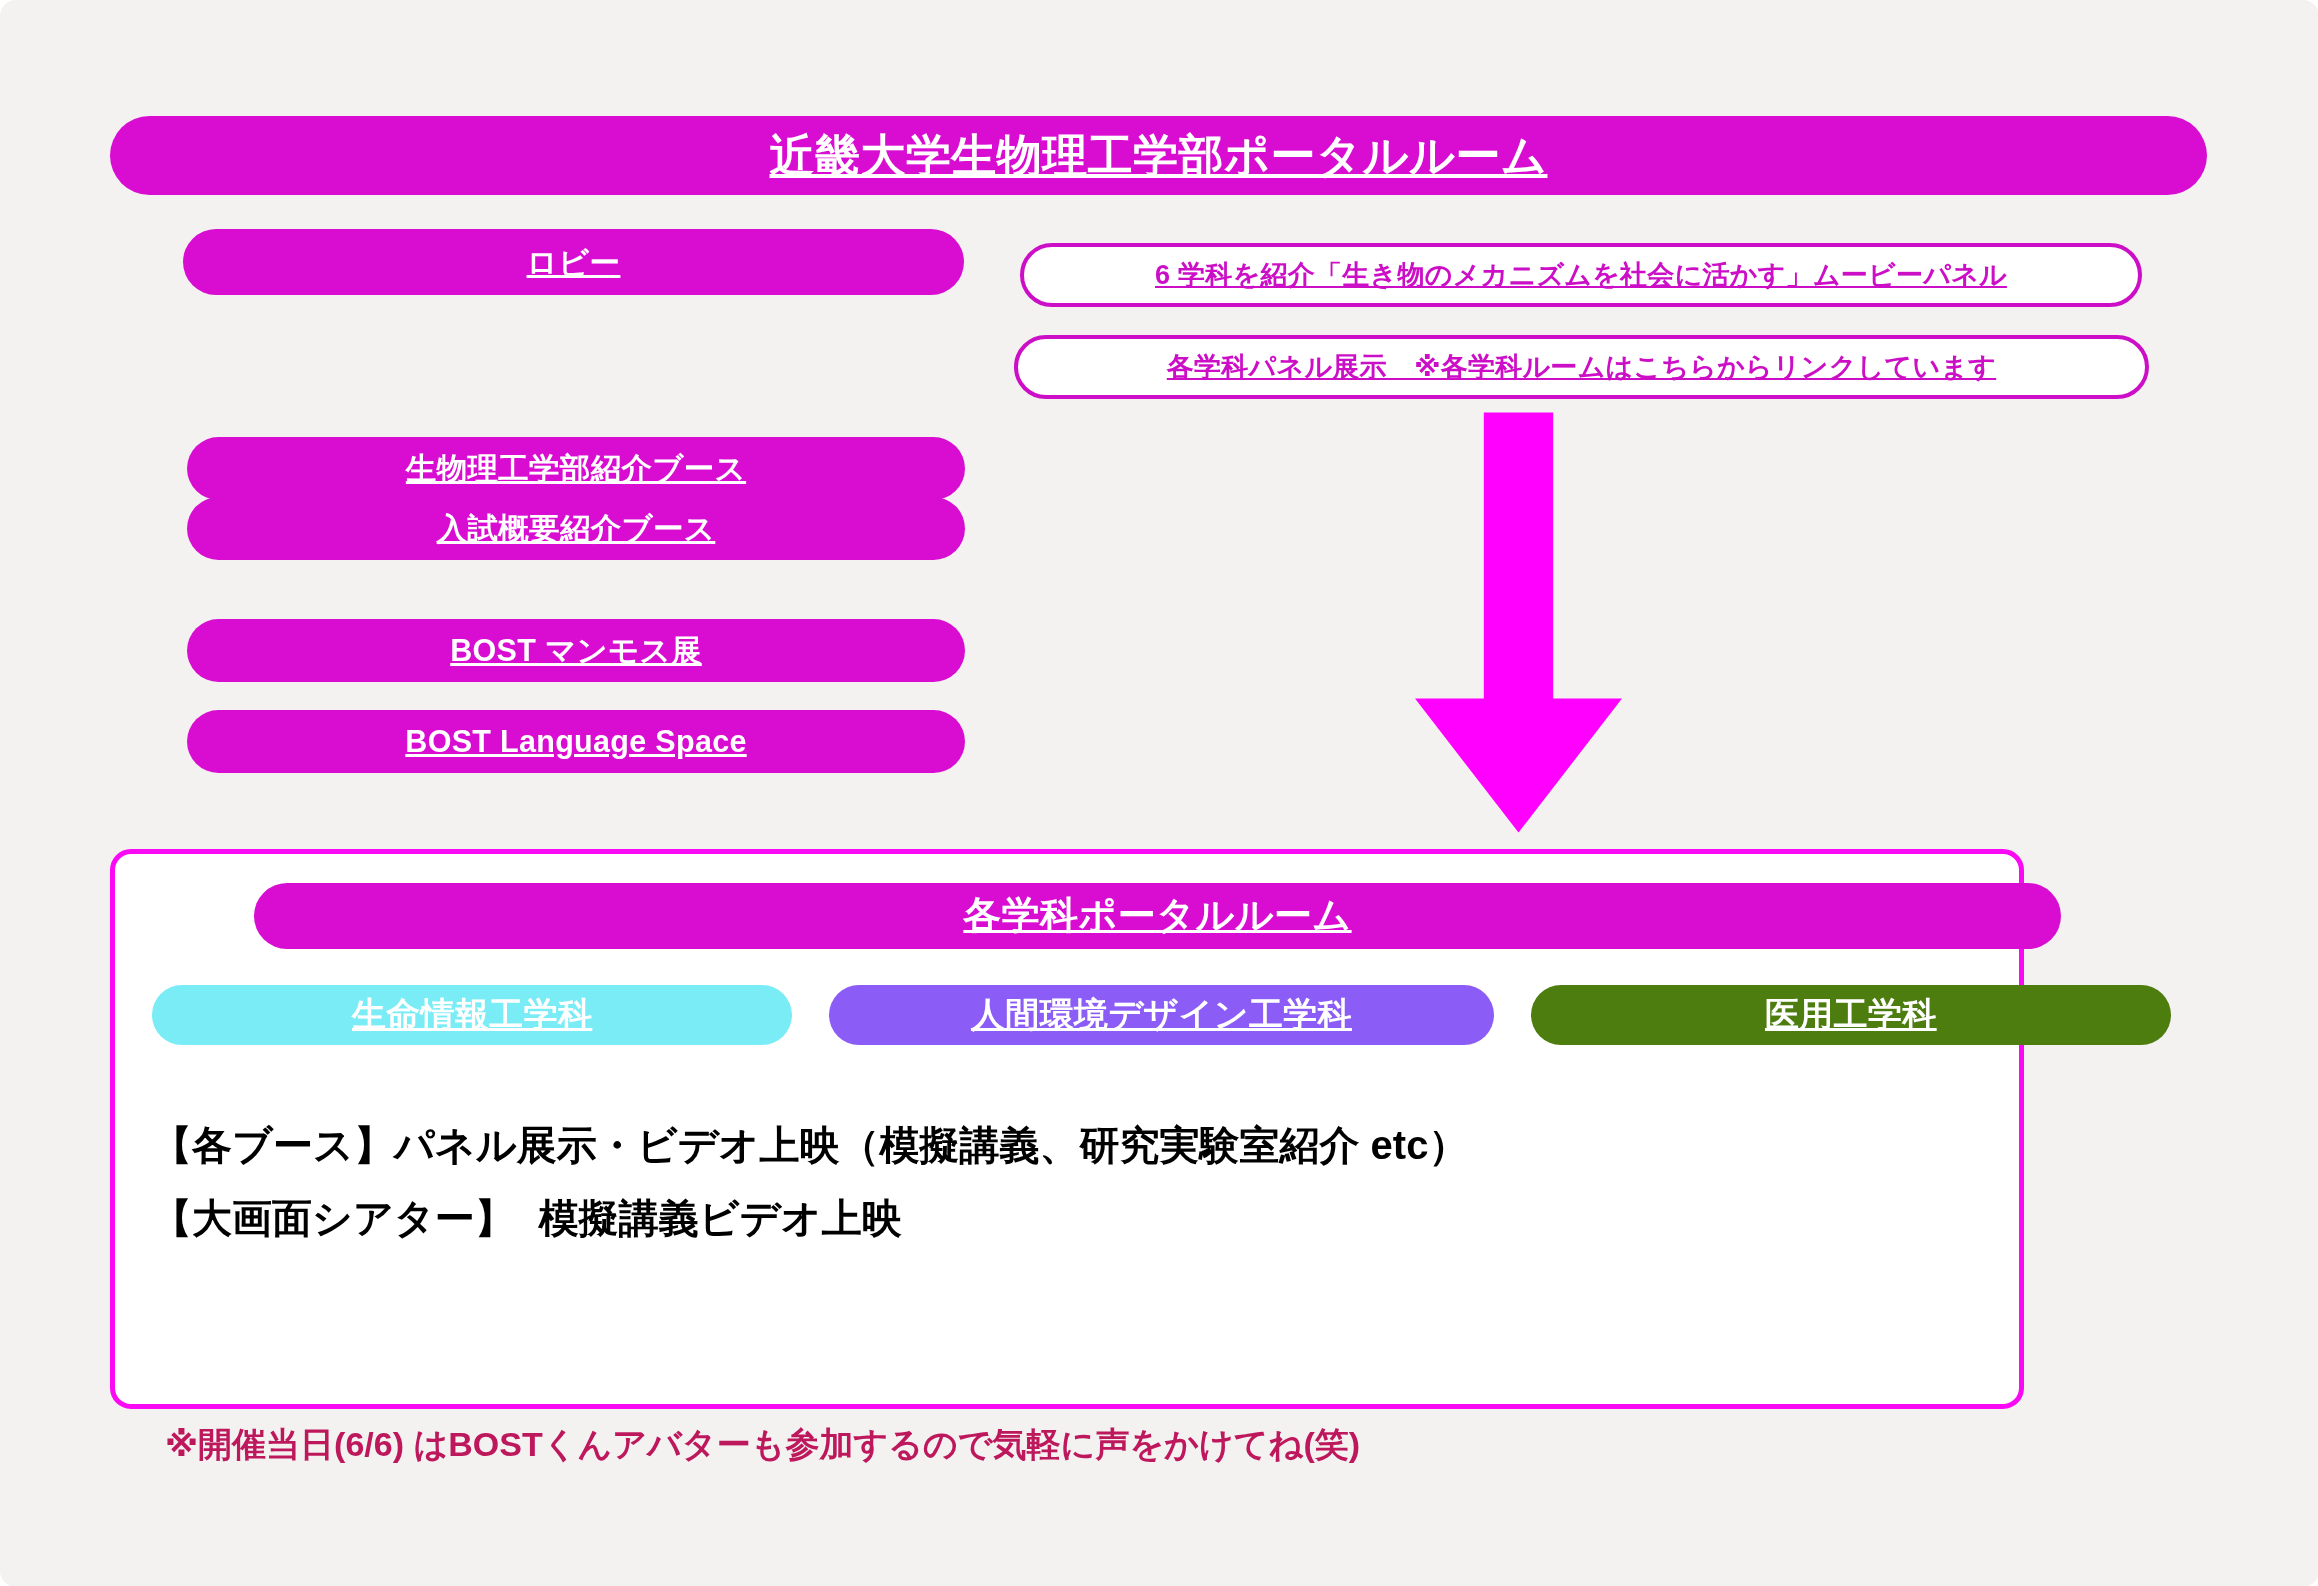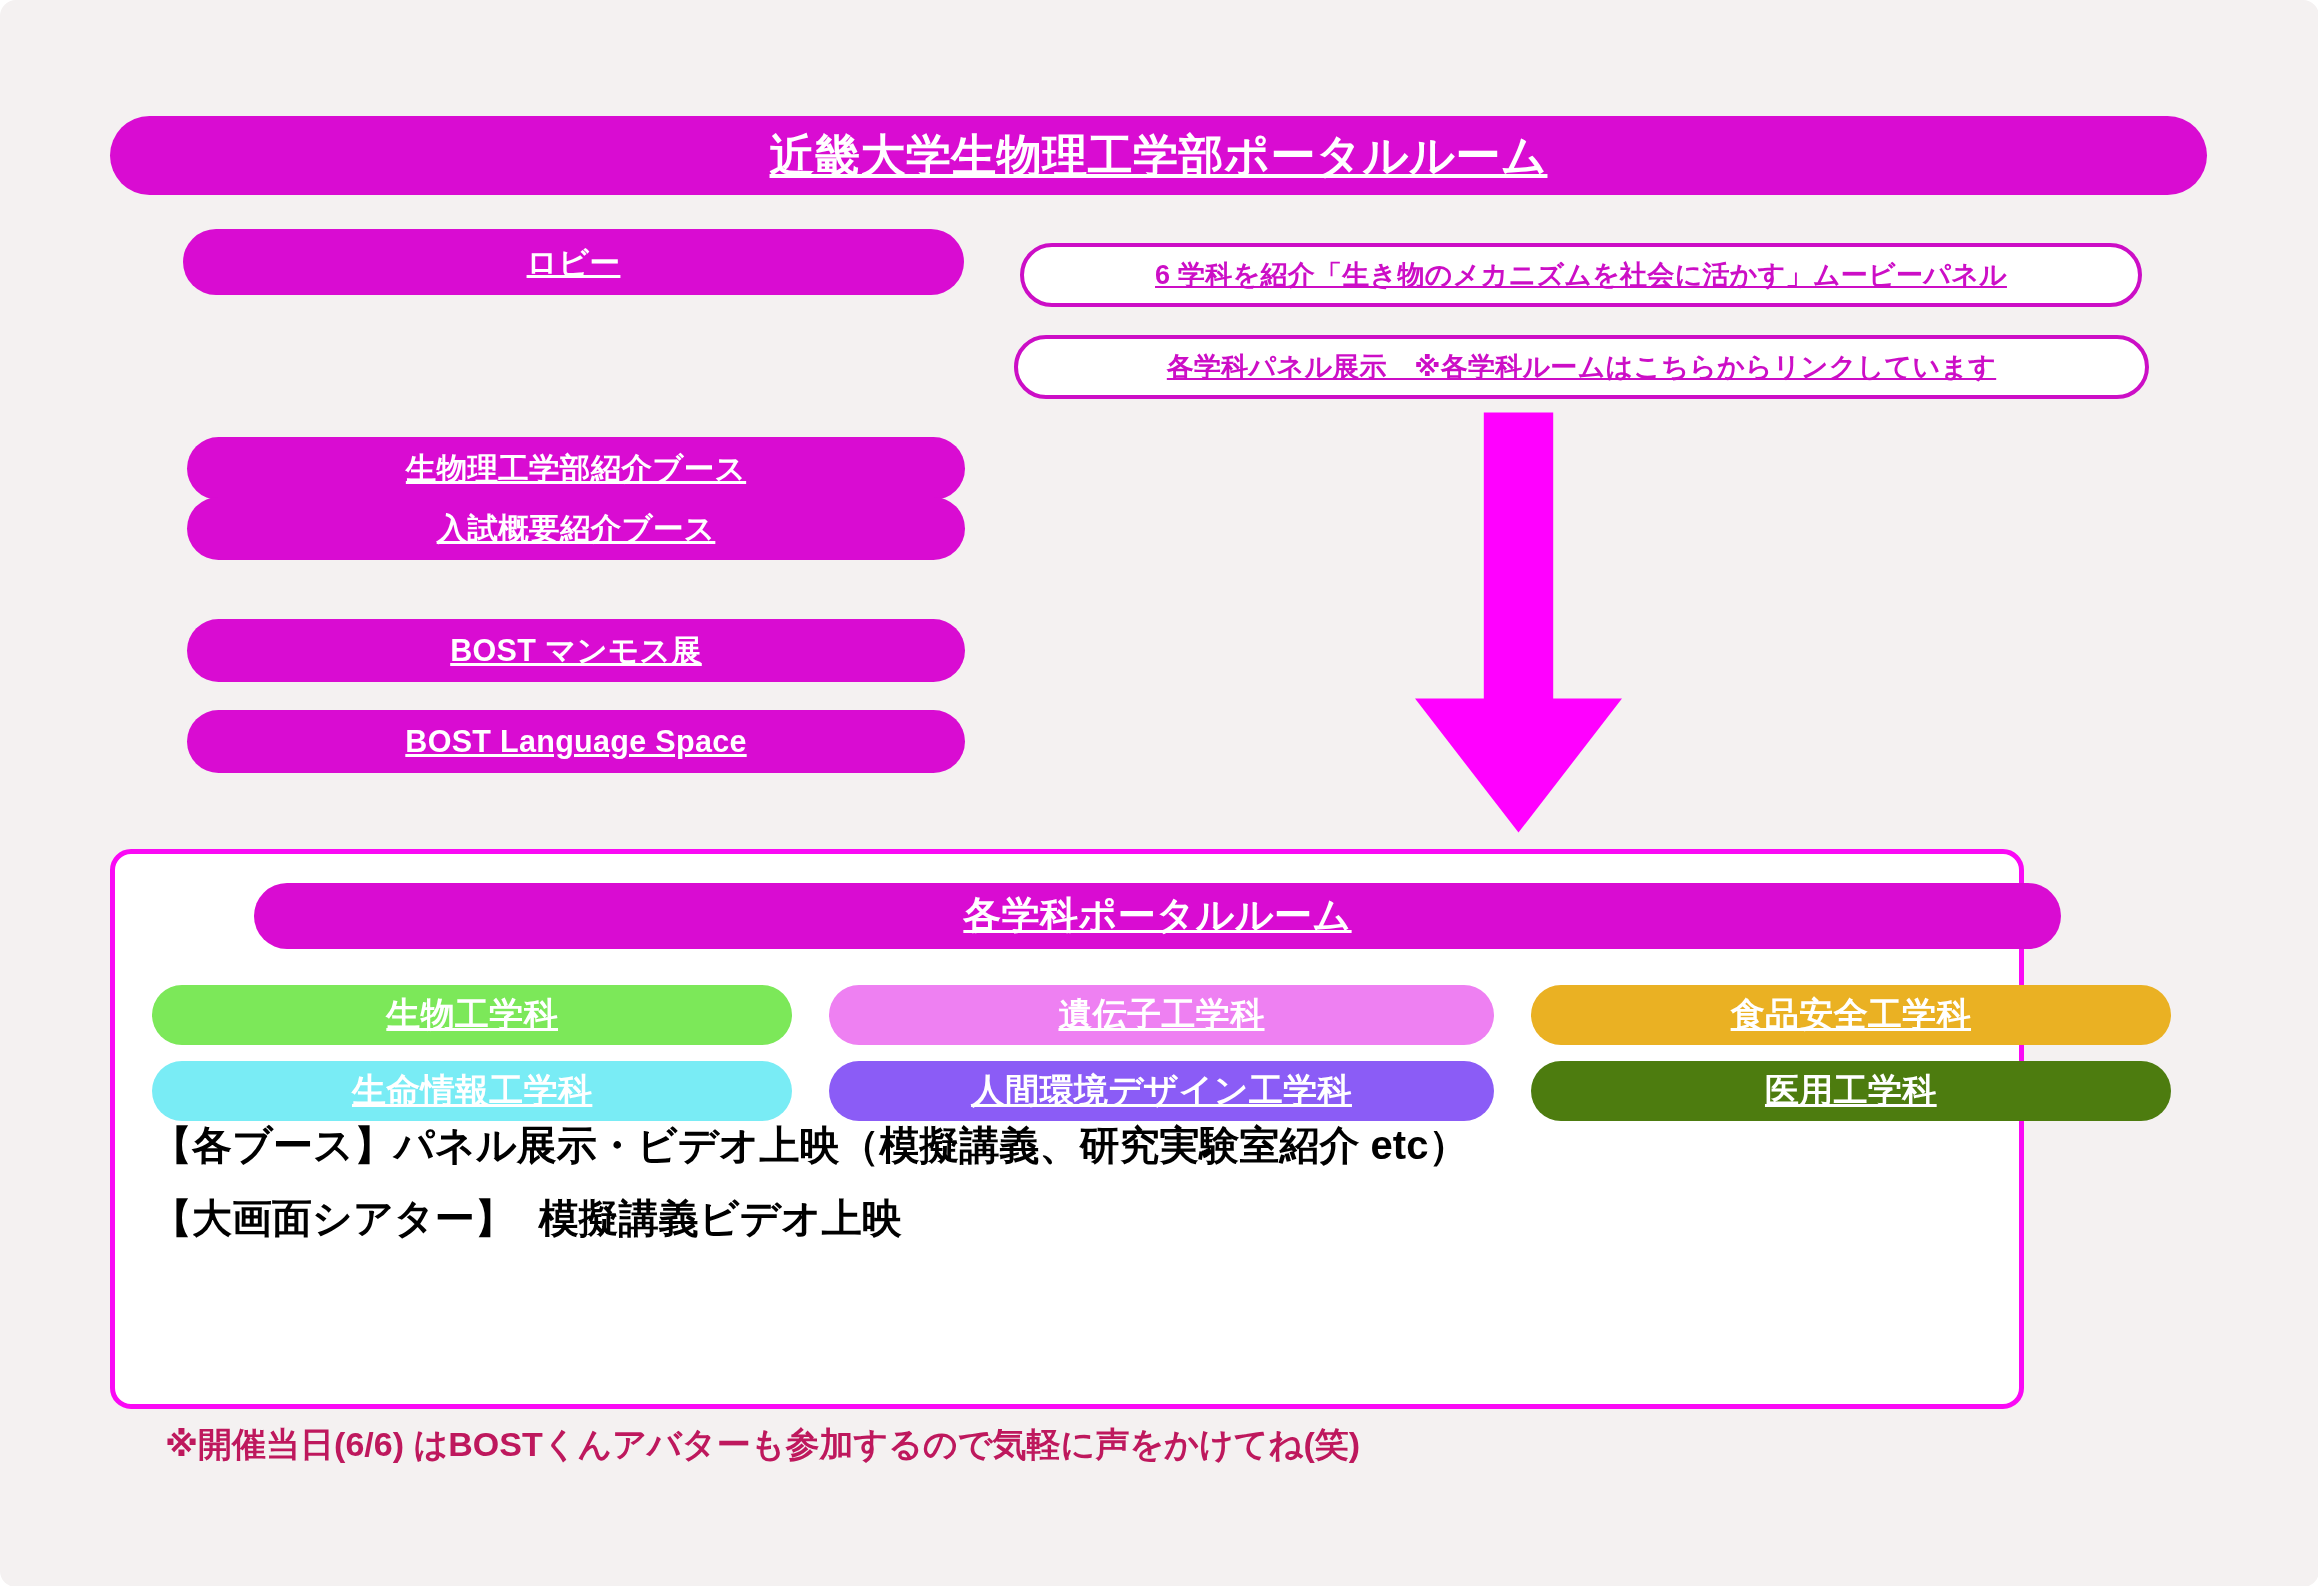--- a/index.html
+++ b/index.html
@@ -209,25 +209,20 @@
       <polygon points="113,0 227,0 227,470 340,470 170,690 0,470 113,470" fill="#ff00ff"></polygon>
     </svg>
   </div>
 
   <div class="dept-container">
 
     <div class="pill pill-solid container-header">各学科ポータルルーム</div>
 
     <div class="dept-grid">
 
-      <div class="dept-row">
-        <div class="pill dept-cell c0" style="background: rgb(124, 232, 89);">生物工学科</div>
-        <div class="pill dept-cell c1" style="background: rgb(238, 128, 242);">遺伝子工学科</div>
-        <div class="pill dept-cell c2" style="background: rgb(234, 177, 35);">食品安全工学科</div>
-      </div>
 
       <div class="dept-row">
         <div class="pill dept-cell c0" style="background: rgb(121, 236, 245);">生命情報工学科</div>
         <div class="pill dept-cell c1" style="background: #8b5cf6;">人間環境デザイン工学科</div>
         <div class="pill dept-cell c2" style="background: #4d7c0f;">医用工学科</div>
       </div>
 
     </div>
 
     <div class="desc desc-1">【各ブース】パネル展示・ビデオ上映（模擬講義、研究実験室紹介 etc）</div>

